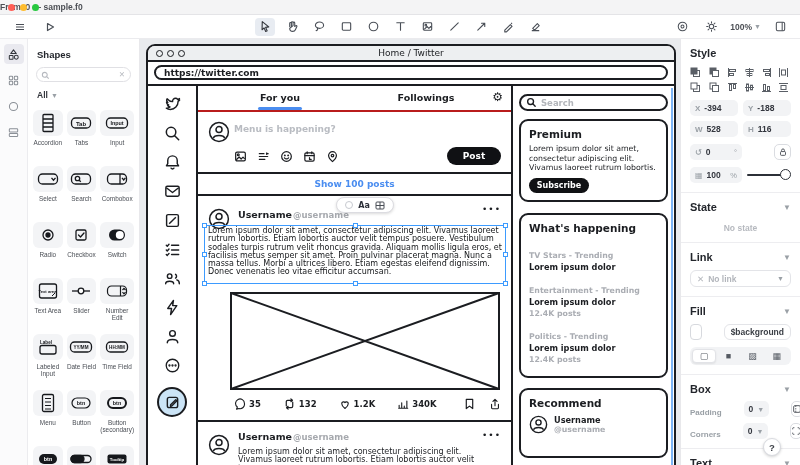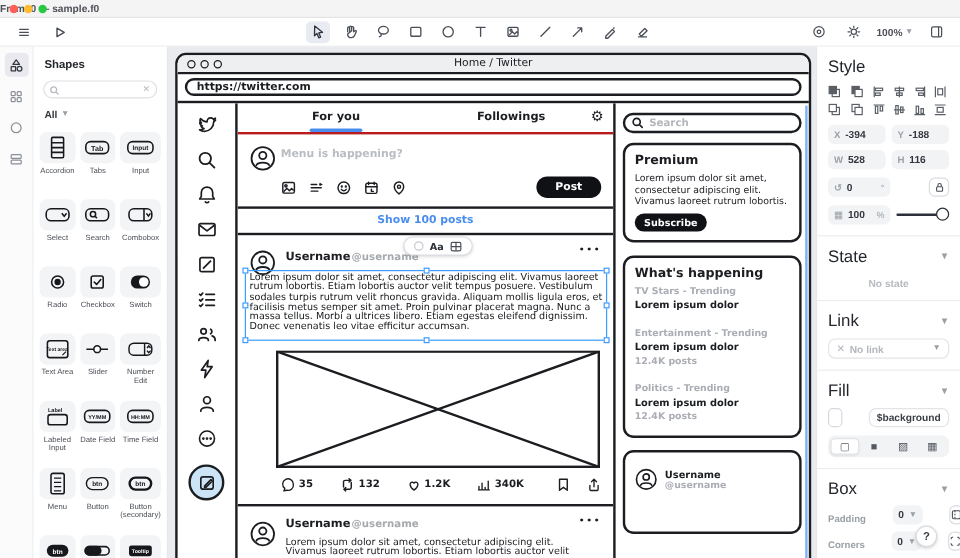--- a/index.html
+++ b/index.html
@@ -80,31 +80,31 @@
 .tdivider{position:absolute;left:0;right:0;top:224px;height:2px;background:#1b1d21}
 .tweet2{position:absolute;top:336px;left:0;right:0;height:60px}
 .t2text{position:absolute;left:40px;top:26px;right:14px;font-size:8px;line-height:8.3px;font-weight:500}
 
 .spill{height:17px;border:2px solid #1b1d21;border-radius:9px;display:flex;align-items:center;gap:4px;padding-left:5px;margin:0 2px;background:#fff}
 .spill .ptxt{font-size:8.5px;color:#b3b6bb;font-weight:600}
 .card{border:2px solid #1b1d21;border-radius:9px;background:#fff;padding:7px 8px;margin:0 2px}
 .cardtitle{font-size:10.5px;font-weight:700}
 .cardbody{font-size:7.8px;line-height:9.5px;font-weight:500;margin-top:4px}
 .subscribe{margin-top:5px;width:60px;height:15px;background:#101114;border-radius:8px;color:#fff;font-size:8px;font-weight:700;display:flex;align-items:center;justify-content:center}
-.trend{margin-top:4px}
+.trend{margin-top:17px}
 .tcat{font-size:7.8px;color:#aaadb3;font-weight:600}
 .tttl{font-size:8.2px;font-weight:700;margin-top:2px}
 .tposts{font-size:7.8px;color:#aaadb3;font-weight:600;margin-top:2px}
 .recrow{display:flex;align-items:center;gap:6px;margin-top:6px}
 .recname{font-size:8.2px;font-weight:700}
 .rechandle{font-size:7.8px;color:#aaadb3;font-weight:600}
 .guide{position:absolute;left:531px;top:49px;bottom:0;width:2px;background:#7ab3f5}
 
 .stylep{position:absolute;top:39px;right:0;bottom:0;width:120px;background:#fff;border-left:1px solid #e8e8eb;padding:8px 9px 0;overflow:hidden;font-size:9px}
-.sphead{font-size:14px;font-weight:400;color:#23262c}
+.sphead{font-size:11px;font-weight:700;color:#23262c}
 .iconrow{display:flex;justify-content:space-between;margin-top:8px}
 .zgrp{display:grid;grid-template-columns:repeat(2,13px);gap:4px 6px}
 .agrp{display:grid;grid-template-columns:repeat(4,13px);gap:4px 4px}
 .f2{display:grid;grid-template-columns:1fr 1fr;gap:5px;margin-top:7px}
 .field{background:#f2f3f5;border-radius:5px;height:16px;display:flex;align-items:center;padding:0 5px;gap:4px}
 .flab{color:#9aa0a6;font-size:8px;font-weight:600}
 .fval{color:#33363e;font-size:8.5px;font-weight:700}
 .funit{margin-left:auto;color:#9aa0a6;font-size:7.5px}
 .rowsp{display:flex;justify-content:space-between;align-items:center;margin-top:7px}
 .sqbtn{width:17px;height:16px;border:1px solid #dadce1;border-radius:5px;display:flex;align-items:center;justify-content:center;background:#fff}
@@ -737,20 +737,21 @@
               <div class="tttl">Lorem ipsum dolor</div>
               <div class="tposts">12.4K posts</div>
             </div>
             <div class="trend" style="margin-top:14px">
               <div class="tcat">Politics - Trending</div>
               <div class="tttl">Lorem ipsum dolor</div>
               <div class="tposts">12.4K posts</div>
             </div>
           </div>
           <div class="card" style="margin-top:10px;height:70px">
+            <div class="cardtitle">Recommend</div>
             <div class="recrow">
               <span>
                   <svg width="19" height="19" viewBox="0 0 22 22" fill="none" stroke="#1b1d21" stroke-width="1.6">
                     <circle cx="11" cy="11" r="9.4"></circle>
                     <circle cx="11" cy="8.6" r="3"></circle>
                     <path d="M5.4 17.2c.8-3.6 10.4-3.6 11.2 0"></path>
                   </svg>
                 </span>
               <span>
                 <div class="recname">Username</div>

